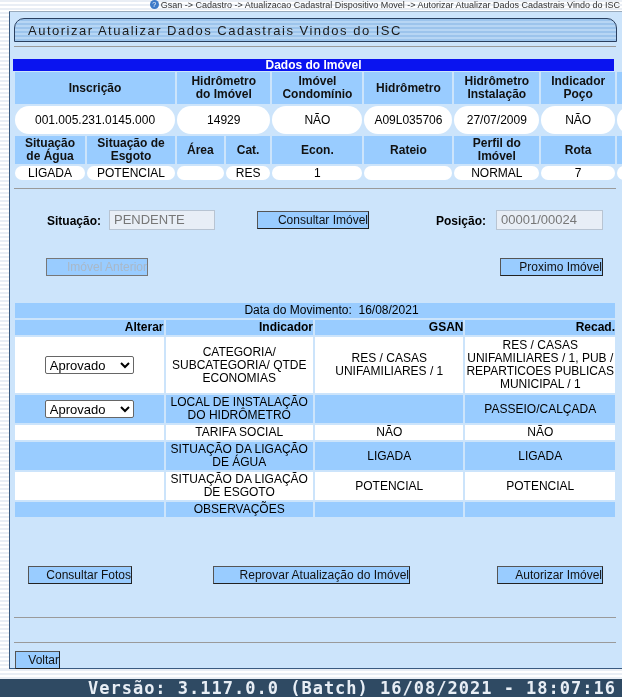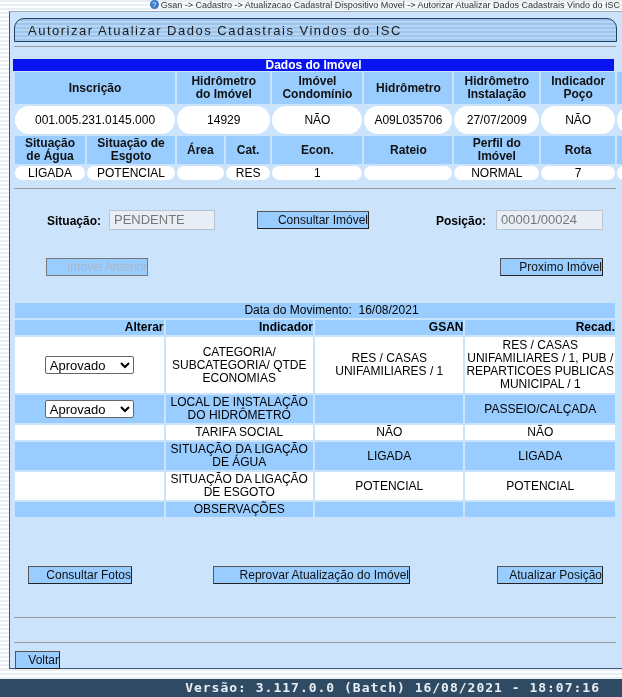--- a/index.html
+++ b/index.html
@@ -43,21 +43,21 @@
   .mov { position: absolute; left: 3px; top: 289px; width: 604px; }
   .mov td { text-align: center; font-size: 12px; line-height: 13px; }
   .mov .hdr { background: #99ccff; font-weight: bold; text-align: right; }
   .mov .datehdr { background: #99ccff; font-weight: normal; padding-left: 33px; }
   .mov .white { background: #ffffff; }
   .mov .blue { background: #99ccff; }
   select.sel { font-family: "Liberation Sans", sans-serif; font-size: 13px; width: 89px; height: 18px;
     border: 1px solid #666; border-radius: 2px; background: #fff; }
 
   .footer { position: absolute; left: 0; top: 679px; width: 622px; height: 18px; background: #2f4a63;
-    color: #e8eef5; font-weight: bold; font-size: 13px; text-align: right; padding-right: 22px; line-height: 18px;
+    color: #e8eef5; font-weight: bold; font-size: 17px; text-align: right; padding-right: 6px; line-height: 18px;
     letter-spacing: 1px; font-family: "DejaVu Sans Mono", monospace; }
   .footer-top { position: absolute; left: 0; top: 669px; width: 622px; height: 10px;
     background: repeating-linear-gradient(to bottom, #e9eef5 0px, #e9eef5 2px, #ffffff 2px, #ffffff 4px); }
 </style>
 </head>
 <body>
 
 <div class="left-rail"></div>
 
 <div class="breadcrumb">
@@ -184,21 +184,21 @@
       <td class="blue"></td>
       <td class="blue">OBSERVAÇÕES</td>
       <td class="blue"></td>
       <td class="blue"></td>
     </tr>
   </tbody>
     </table>
 
   <button class="btn" style="left:18px; top:554px; width:104px">Consultar Fotos</button>
   <button class="btn" style="left:203px; top:554px; width:197px">Reprovar Atualização do Imóvel</button>
-  <button class="btn" style="left:487px; top:554px; width:106px">Atualizar Posição</button>
+  <button class="btn" style="left:487px; top:554px; width:106px">Autorizar Imóvel</button>
 
   <div class="sep" style="top:605px"></div>
   <div class="sep" style="top:630px"></div>
 
   <button class="btn" style="left:5px; top:639px; width:45px">Voltar</button>
 </div>
 
 <div class="footer-top"></div>
 <div class="footer">Versão: 3.117.0.0 (Batch) 16/08/2021 - 18:07:16</div>
 

